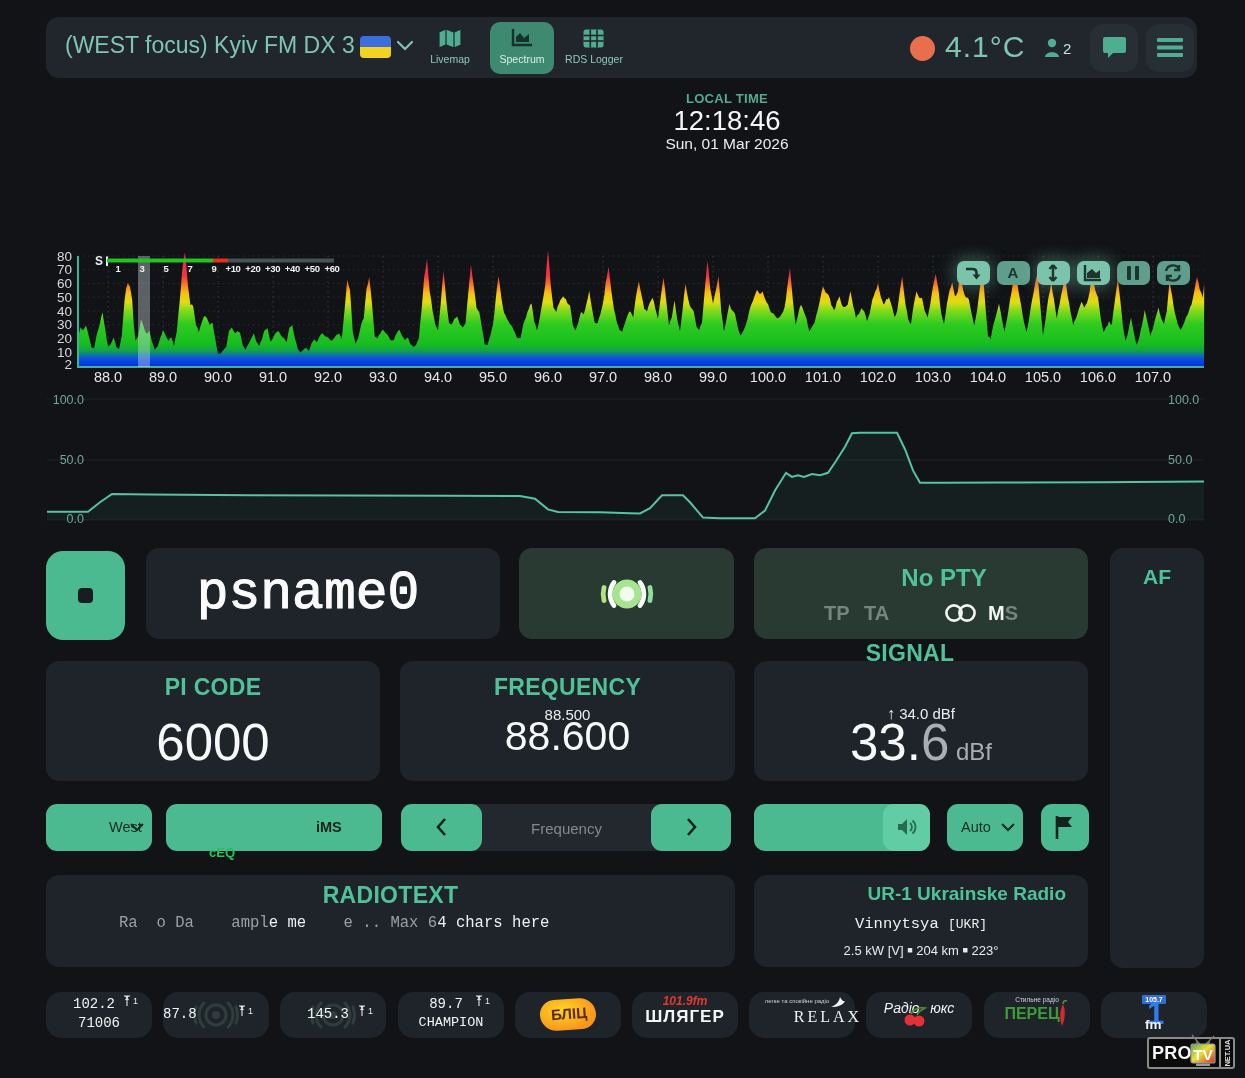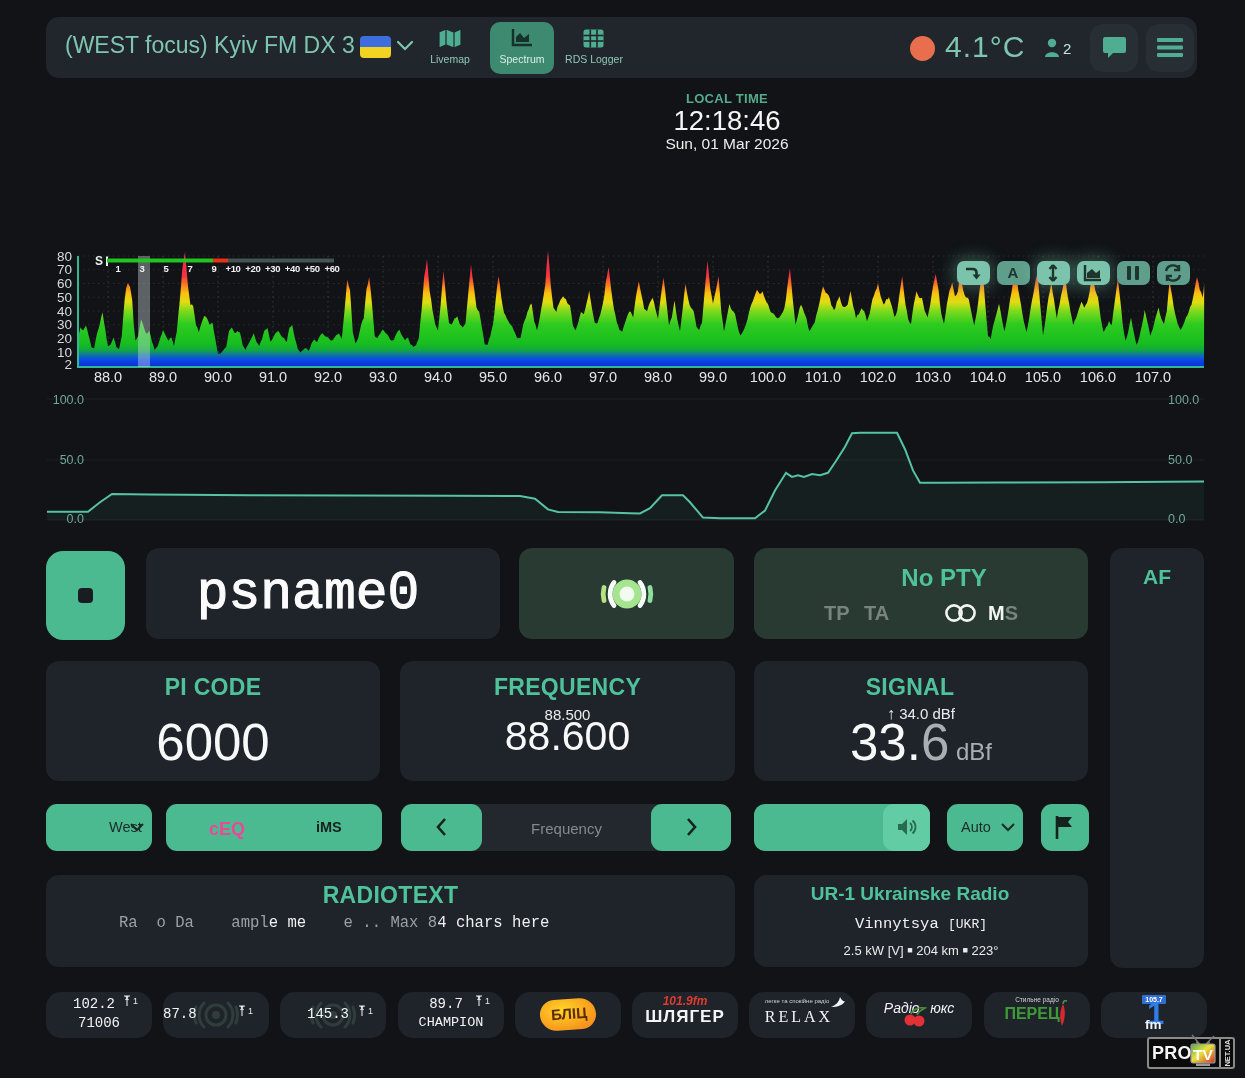--- a/index.html
+++ b/index.html
@@ -235,32 +235,32 @@
 <div class="panel" style="left:46px;top:661px;width:334px;height:120px;"></div>
 <div class="abs ctr teal hdr" style="left:46px;top:674px;width:334px;">PI CODE</div>
 <div class="abs ctr" style="left:46px;top:713px;width:334px;font-size:51px;color:#f7f8f8;">6000</div>
 
 <div class="panel" style="left:400px;top:661px;width:335px;height:120px;"></div>
 <div class="abs ctr teal hdr" style="left:400px;top:674px;width:335px;">FREQUENCY</div>
 <div class="abs ctr" style="left:400px;top:706px;width:335px;font-size:15px;color:#ededee;">88.500</div>
 <div class="abs ctr" style="left:400px;top:713px;width:335px;font-size:41px;color:#f7f8f8;">88.600</div>
 
 <div class="panel" style="left:754px;top:661px;width:334px;height:120px;"></div>
-<div class="abs ctr teal hdr" style="left:754px;top:674px;width:312px;">SIGNAL</div>
+<div class="abs ctr teal hdr" style="left:754px;top:640px;width:312px;">SIGNAL</div>
 <div class="abs ctr" style="left:754px;top:705px;width:334px;font-size:15px;color:#ededee;"><b style="font-size:16px;">↑</b> 34.0 dBf</div>
 <div class="abs ctr" style="left:754px;top:713px;width:334px;font-size:51px;color:#f7f8f8;">33.<span style="color:#a9aeb2;">6</span><span style="font-size:24px;color:#a9aeb2;"> dBf</span></div>
 
 <div class="green" style="left:46px;top:804px;width:106px;height:47px;"></div>
 <div class="abs" style="left:62px;top:819px;font-size:14.5px;color:#1b2b25;margin-left:47px;">West</div>
 <svg class="abs" style="left:130px;top:823px;" width="14" height="9">
     <path d="M1,1 L7,7 L13,1" stroke="#1b2b25" stroke-width="2" fill="none"></path>
   </svg>
 
 <div class="green" style="left:166px;top:804px;width:216px;height:47px;"></div>
-<div class="abs" style="left:209px;top:819px;font-size:18px;font-weight:bold;color:#ec4899;">cEQ</div>
+<div class="abs" style="left:209px;top:845px;font-size:13px;font-weight:bold;color:#22c55e;">cEQ</div>
 <div class="abs" style="left:316px;top:819px;font-size:14.5px;font-weight:bold;color:#15231e;">iMS</div>
 
 <div class="green" style="left:401px;top:804px;width:330px;height:47px;background:#22282d;"></div>
 <div class="green" style="left:401px;top:804px;width:81px;height:47px;"></div>
 <div class="green" style="left:651px;top:804px;width:80px;height:47px;"></div>
 <svg class="abs" style="left:435px;top:817px;" width="12" height="20">
     <path d="M10,2 L3,10 L10,18" stroke="#15231e" stroke-width="2.6" fill="none"></path>
   </svg>
 <svg class="abs" style="left:686px;top:817px;" width="12" height="20">
     <path d="M2,2 L9,10 L2,18" stroke="#15231e" stroke-width="2.6" fill="none"></path>
@@ -281,24 +281,24 @@
   </svg>
 
 <div class="green" style="left:1041px;top:804px;width:48px;height:47px;"></div>
 <svg class="abs" style="left:1055px;top:815px;" width="20" height="25" viewBox="0 0 20 25">
     <path d="M2,1 L2,24" stroke="#15231e" stroke-width="2.6"></path>
     <path d="M3,2 h14 l-4,5 l4,5 h-14 Z" fill="#15231e"></path>
   </svg>
 
 <div class="panel" style="left:46px;top:875px;width:689px;height:92px;"></div>
 <div class="abs ctr teal hdr" style="left:46px;top:882px;width:689px;">RADIOTEXT</div>
-<div class="abs mono" style="left:119px;top:914px;font-size:15.6px;color:#9aa1a6;white-space:pre;"><span>Ra  o Da    ampl</span><span style="color:#eef0f1;">e me</span><span>    e .. Max 8</span><span style="color:#eef0f1;">4 chars here</span></div>
+<div class="abs mono" style="left:119px;top:914px;font-size:15.6px;color:#9aa1a6;white-space:pre;"><span>Ra  o Da    ampl</span><span style="color:#eef0f1;">e me</span><span>    e .. Max 6</span><span style="color:#eef0f1;">4 chars here</span></div>
 
 <div class="panel" style="left:754px;top:875px;width:334px;height:92px;"></div>
-<div class="abs ctr teal" style="left:754px;top:883px;width:312px;font-size:19px;">UR-1 Ukrainske Radio</div>
+<div class="abs ctr teal" style="left:754px;top:883px;width:312px;font-size:19px;text-align:right;">UR-1 Ukrainske Radio</div>
 <div class="abs ctr" style="left:754px;top:915px;width:334px;font-size:15.5px;color:#f0f1f2;font-family:Liberation Mono, monospace;">Vinnytsya <span style="font-size:13px;">[UKR]</span></div>
 <div class="abs ctr" style="left:754px;top:943px;width:334px;font-size:13px;color:#e9ebec;">2.5 kW [V] <span style="font-size:9px;vertical-align:2px;">■</span> 204 km <span style="font-size:9px;vertical-align:2px;">■</span> 223°</div>
 
 <div class="panel" style="left:46px;top:992px;width:106px;height:46px;border-radius:15px;"></div>
 <div class="panel" style="left:163px;top:992px;width:106px;height:46px;border-radius:15px;"></div>
 <div class="panel" style="left:280px;top:992px;width:106px;height:46px;border-radius:15px;"></div>
 <div class="panel" style="left:398px;top:992px;width:106px;height:46px;border-radius:15px;"></div>
 <div class="panel" style="left:515px;top:992px;width:106px;height:46px;border-radius:15px;"></div>
 <div class="panel" style="left:632px;top:992px;width:106px;height:46px;border-radius:15px;"></div>
 <div class="panel" style="left:749px;top:992px;width:106px;height:46px;border-radius:15px;"></div>
@@ -335,21 +335,21 @@
 <svg class="abs" style="left:474px;top:995px;" width="17" height="12" viewBox="0 0 17 12">
     <path d="M5,1 v10 M2,1 h6 M3.5,1 l3,4 M6.5,1 l-3,4" stroke="#e8eaeb" stroke-width="1.1" fill="none"></path>
     <text x="11" y="9" font-size="9" fill="#e8eaeb" font-family="Liberation Sans">1</text>
   </svg>
 <div class="abs mono" style="left:398px;top:1015px;width:106px;text-align:center;font-size:13.5px;color:#f2f3f4;">CHAMPION</div>
 <div class="abs" style="left:540px;top:999px;width:56px;height:31px;background:radial-gradient(ellipse at 40% 35%,#ffd625,#f7941d 75%);border-radius:15px 17px 15px 17px;transform:rotate(-4deg);"></div>
 <div class="abs" style="left:546px;top:1005px;width:46px;text-align:center;font-size:15px;font-weight:bold;color:#5b2d07;transform:rotate(-4deg);">БЛІЦ</div>
 <div class="abs" style="left:632px;top:994px;width:106px;text-align:center;font-size:12px;font-weight:bold;color:#e03a30;font-style:italic;">101.9fm</div>
 <div class="abs" style="left:632px;top:1007px;width:106px;text-align:center;font-size:17px;font-weight:bold;color:#f4f5f5;letter-spacing:1px;">ШЛЯГЕР</div>
 <div class="abs" style="left:749px;top:998px;width:96px;text-align:center;font-size:6px;color:#cfd3d4;">легке та спокійне радіо</div>
-<div class="abs" style="left:749px;top:1008px;width:100px;text-align:center;font-size:16px;color:#f2f3f4;letter-spacing:3px;font-family:'Liberation Serif',serif;">RELAX</div>
+<div class="abs" style="left:778px;top:1008px;width:100px;text-align:center;font-size:16px;color:#f2f3f4;letter-spacing:3px;font-family:'Liberation Serif',serif;">RELAX</div>
 <svg class="abs" style="left:830px;top:996px;" width="16" height="12" viewBox="0 0 16 12">
     <path d="M1,11 C6,9 9,6 10,1 C12,5 14,6 15,5 C13,9 8,11 1,11 Z" fill="#f2f3f4"></path>
   </svg>
 <div class="abs" style="left:866px;top:1000px;width:106px;text-align:center;font-size:14px;font-style:italic;color:#f2f3f4;">Радіо<span style="color:transparent;">ю</span>юкс</div>
 <svg class="abs" style="left:903px;top:1006px;" width="26" height="22" viewBox="0 0 26 22">
     <path d="M8,8 C10,3 16,1 22,2 C18,4 15,6 14,9" stroke="#4f8f3d" stroke-width="1.6" fill="none"></path>
     <circle cx="7" cy="14" r="5.5" fill="#e23137"></circle>
     <circle cx="16" cy="15" r="5.5" fill="#e23137"></circle>
   </svg>
 <div class="abs" style="left:984px;top:996px;width:106px;text-align:center;font-size:6.5px;color:#cfd3d4;">Стильне радіо</div>

